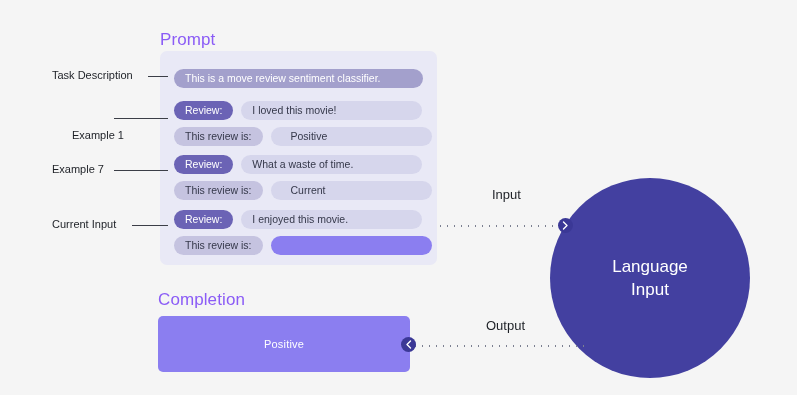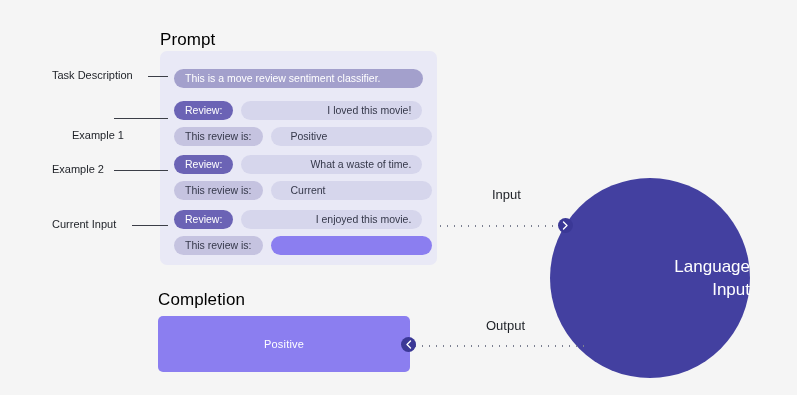--- a/index.html
+++ b/index.html
@@ -20,21 +20,21 @@
     position: absolute;
     left: 0; top: 0;
     width: 797px;
     height: 395px;
   }
 
   
   .section-title {
     position: absolute;
     font-size: 17px;
-    color: #000000;
+    color: #8b5cf6;
     letter-spacing: .1px;
     white-space: nowrap;
   }
   #prompt-title { left: 160px; top: 30px; }
   #completion-title { left: 158px; top: 290px; }
 
   
   #prompt-panel {
     position: absolute;
     left: 160px;
@@ -90,21 +90,21 @@
     background: #c5c3e0;
     color: #35384a;
     padding: 0 11px;
     text-align: center;
   }
   
   .pill-value {
     background: #d6d6ec;
     color: #35384a;
     padding: 0 11px;
-    text-align: right;
+    text-align: left;
   }
   .pill-value.v-review { width: 181px; }
   .pill-value.v-answer { width: 161px; text-align: left; padding-left: 20px; }
   
   .pill-blank {
     background: #8b7ef0;
     width: 161px;
   }
 
   
@@ -152,21 +152,21 @@
   #lm-circle {
     position: absolute;
     left: 550px;
     top: 178px;
     width: 200px;
     height: 200px;
     border-radius: 50%;
     background: #4340a0;
     display: flex;
     flex-direction: column;
-    align-items: flex-end;
+    align-items: center;
     justify-content: center;
     color: #ffffff;
     font-size: 17px;
     line-height: 23px;
     text-align: center;
   }
 
   
   .dotted {
     position: absolute;
@@ -243,21 +243,21 @@
       <span class="pill pill-blank"></span>
     </div>
   </div>
 
   <div class="annot" id="annot-task">Task Description</div>
   <div class="annot-line" id="annot-task-line"></div>
 
   <div class="annot" id="annot-ex1">Example 1</div>
   <div class="annot-line" id="annot-ex1-line"></div>
 
-  <div class="annot" id="annot-ex2">Example 2</div>
+  <div class="annot" id="annot-ex2">Example 7</div>
   <div class="annot-line" id="annot-ex2-line"></div>
 
   <div class="annot" id="annot-cur">Current Input</div>
   <div class="annot-line" id="annot-cur-line"></div>
 
   <div class="section-title" id="completion-title">Completion</div>
 
   <div id="completion-box">
     <span id="completion-value">Positive</span>
   </div>

